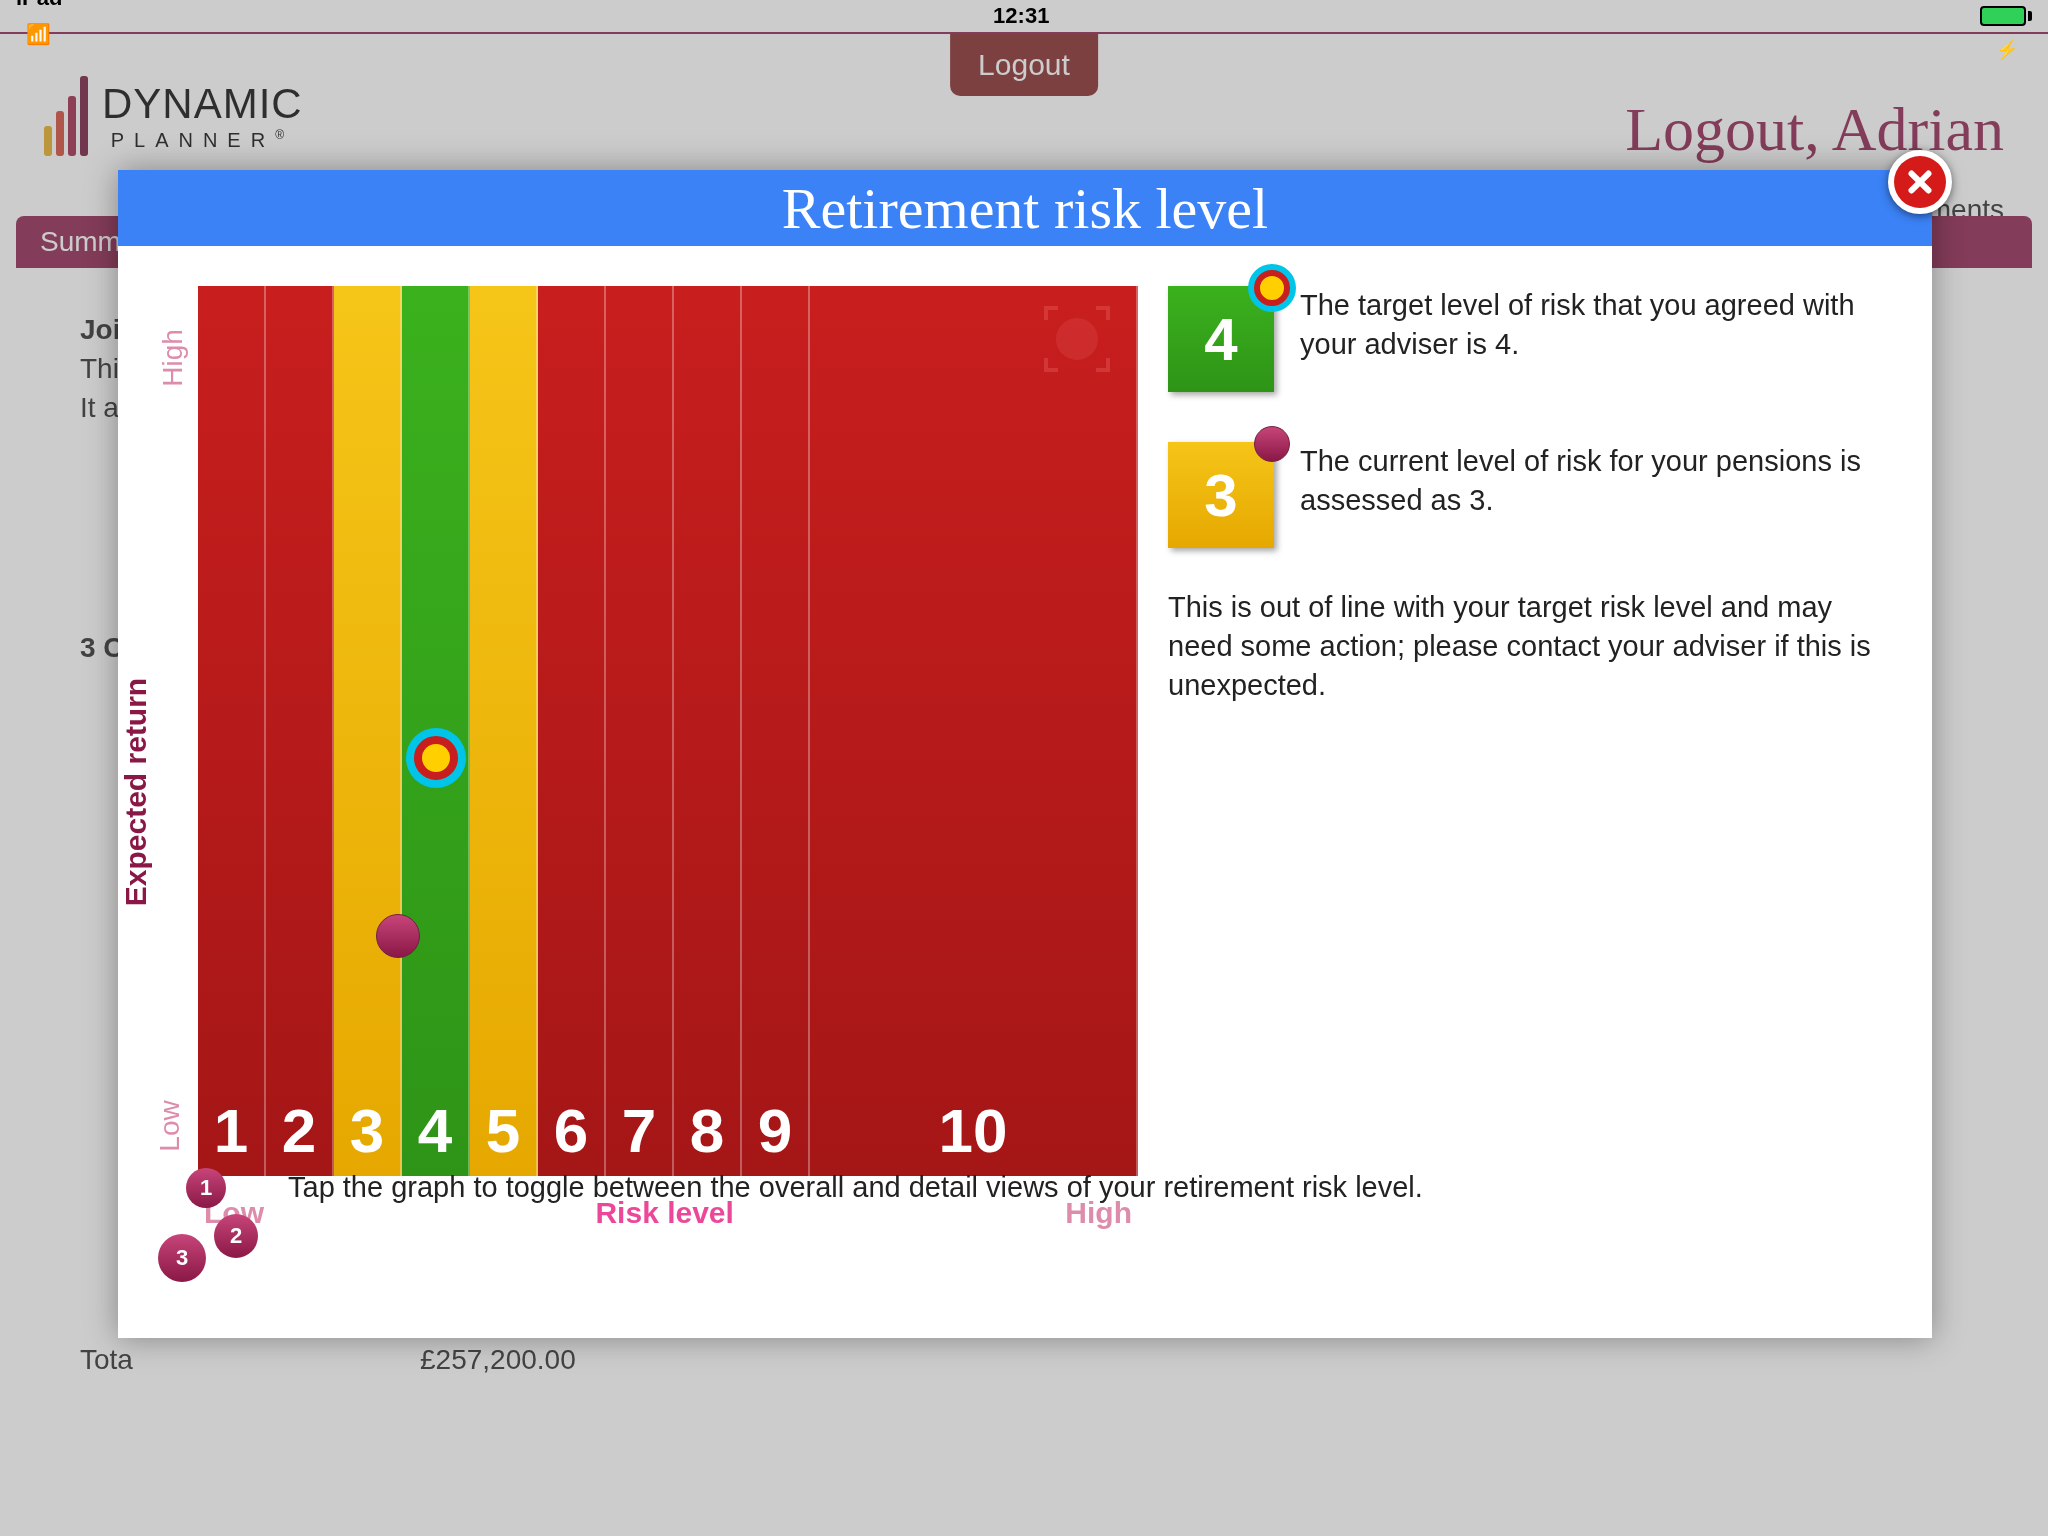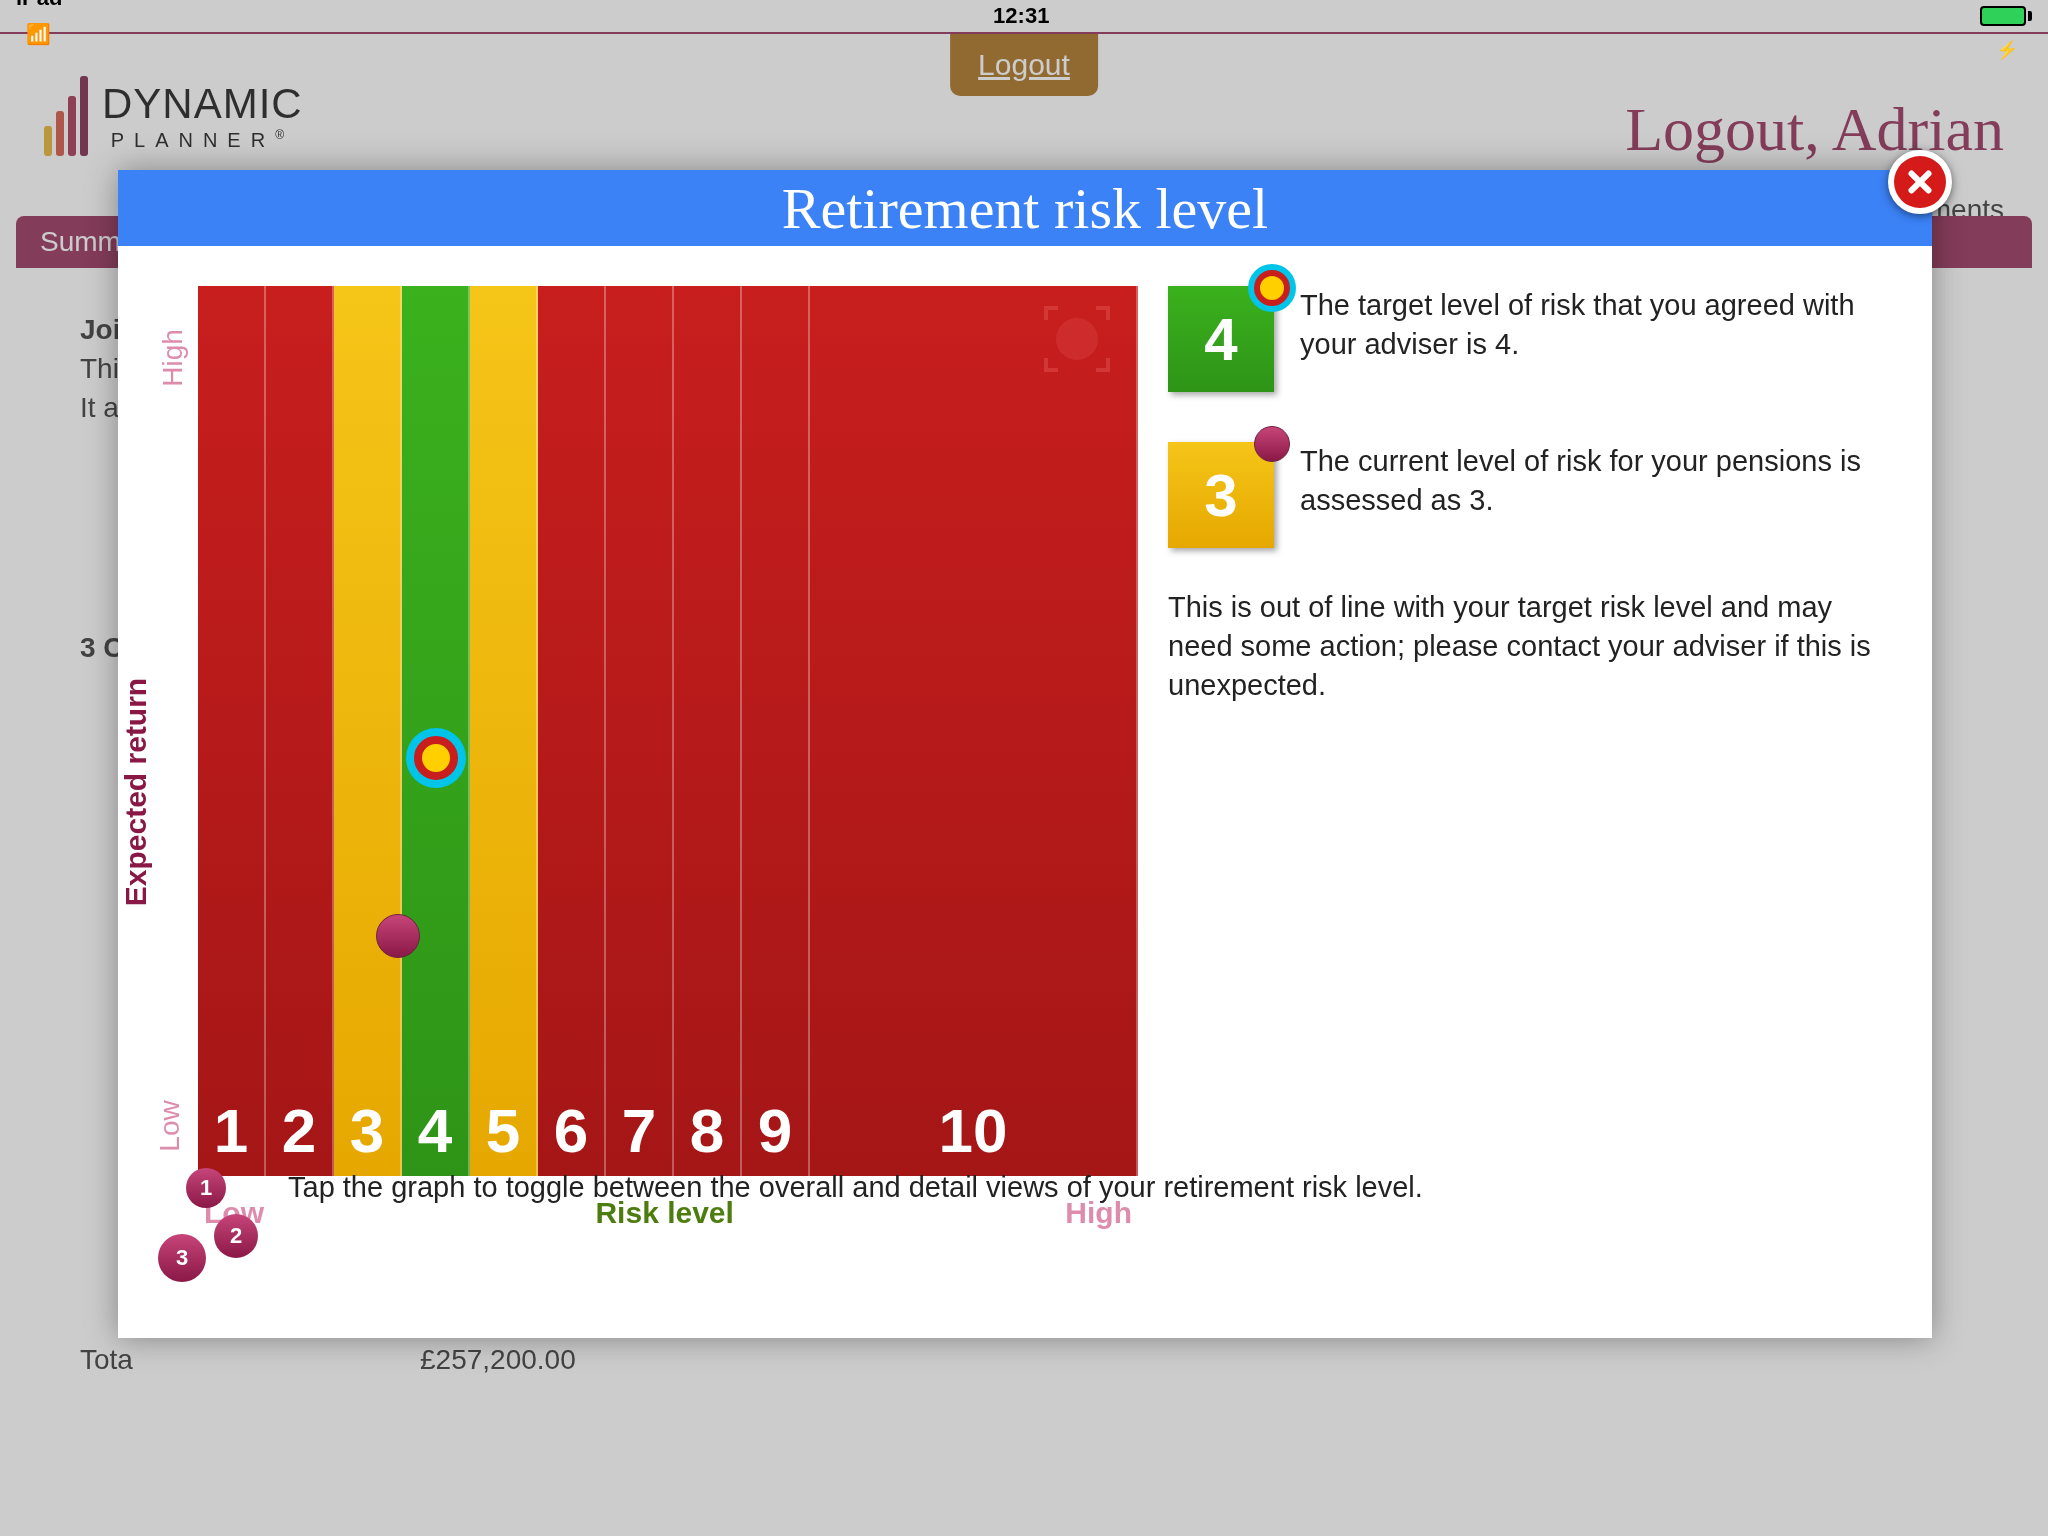--- a/index.html
+++ b/index.html
@@ -17,21 +17,21 @@
 .status-bar .left, .status-bar .right { display:flex; align-items:center; gap:10px;flex-direction:column; }
 .wifi-icon::before { content:"\1F4F6"; font-size:20px; }
 .battery { display:inline-flex; align-items:center; gap:2px; }
 .battery-body { width:46px; height:20px; border:2px solid #000; border-radius:4px; position:relative; background:#30d158; }
 .battery-tip { width:4px; height:10px; background:#000; border-radius:0 2px 2px 0; }
 .charge::before { content:"\26A1"; font-size:18px; margin-left:4px; }
 
 
 .app-bar { position:absolute; top:32px; left:0; width:2048px; height:180px; border-top:2px solid #8a1846; }
 .logout-btn { position:absolute; top:0; left:50%; transform:translateX(-50%);
-  background:#a16207; color:#fff; padding:14px 28px; border-radius:0 0 10px 10px; font-size:30px;text-decoration:underline; }
+  background:#7f1d1d; color:#fff; padding:14px 28px; border-radius:0 0 10px 10px; font-size:30px; }
 .logo { position:absolute; top:42px; left:44px; display:flex; align-items:center; gap:14px;text-align:center; }
 .logo-bars { display:flex; align-items:flex-end; gap:4px; height:80px; }
 .logo-bars span { width:8px; border-radius:3px; }
 .logo-bars span:nth-child(1){ height:30px; background:#e6a817; }
 .logo-bars span:nth-child(2){ height:45px; background:#d13f2e; }
 .logo-bars span:nth-child(3){ height:60px; background:#9b1b3f; }
 .logo-bars span:nth-child(4){ height:80px; background:#6b1035; }
 .logo-text { display:flex; flex-direction:column; justify-content:center; }
 .logo-text .l1 { font-size:42px; letter-spacing:1px; color:#000; }
 .logo-text .l2 { font-size:20px; letter-spacing:10px; color:#000; }
@@ -77,21 +77,21 @@
         align-items:flex-end; justify-content:center; }
 .num { color:#fff; font-weight:700; font-size:62px; margin-bottom:10px; }
 
 .col-red    { background:linear-gradient(180deg,#c81e1e,#a51616); }
 .col-amber  { background:linear-gradient(180deg,#f5c518,#e6a800); }
 .col-green  { background:linear-gradient(180deg,#3bb11d,#2e9417); }
 
 .x-row { position:absolute; top:950px; left:80px; width:940px; display:flex; justify-content:space-between;
   color:#cf5c8a; font-size:30px; font-weight:600; padding:0 6px; }
 .x-low   { color:#cf5c8a; opacity:0.7; }
-.x-mid   { color:#4d7c0f; }
+.x-mid   { color:#ec4899; }
 .x-high  { color:#cf5c8a; opacity:0.7; }
 
 
 .marker { position:absolute; width:44px; height:44px; border-radius:50%; }
 .target-marker { background:#ffcf00; border:8px solid #c81e1e; box-shadow:0 0 0 8px #00c4e8; }
 .current-marker { background:#a11d4e; background:linear-gradient(#c7457a,#8a1846); border:1px solid #702040; }
 .expand-icon { position:absolute; top:60px; right:28px; width:66px; height:66px; opacity:0.25; }
 .expand-icon::before { content:""; position:absolute; inset:12px; border:6px solid #ff8080; border-radius:50%; background:#ff8080; opacity:0.6; }
 .expand-icon span { position:absolute; width:14px; height:14px; border:4px solid #ff8080; }
 .expand-icon span.tl{ top:0; left:0; border-right:none; border-bottom:none; }

